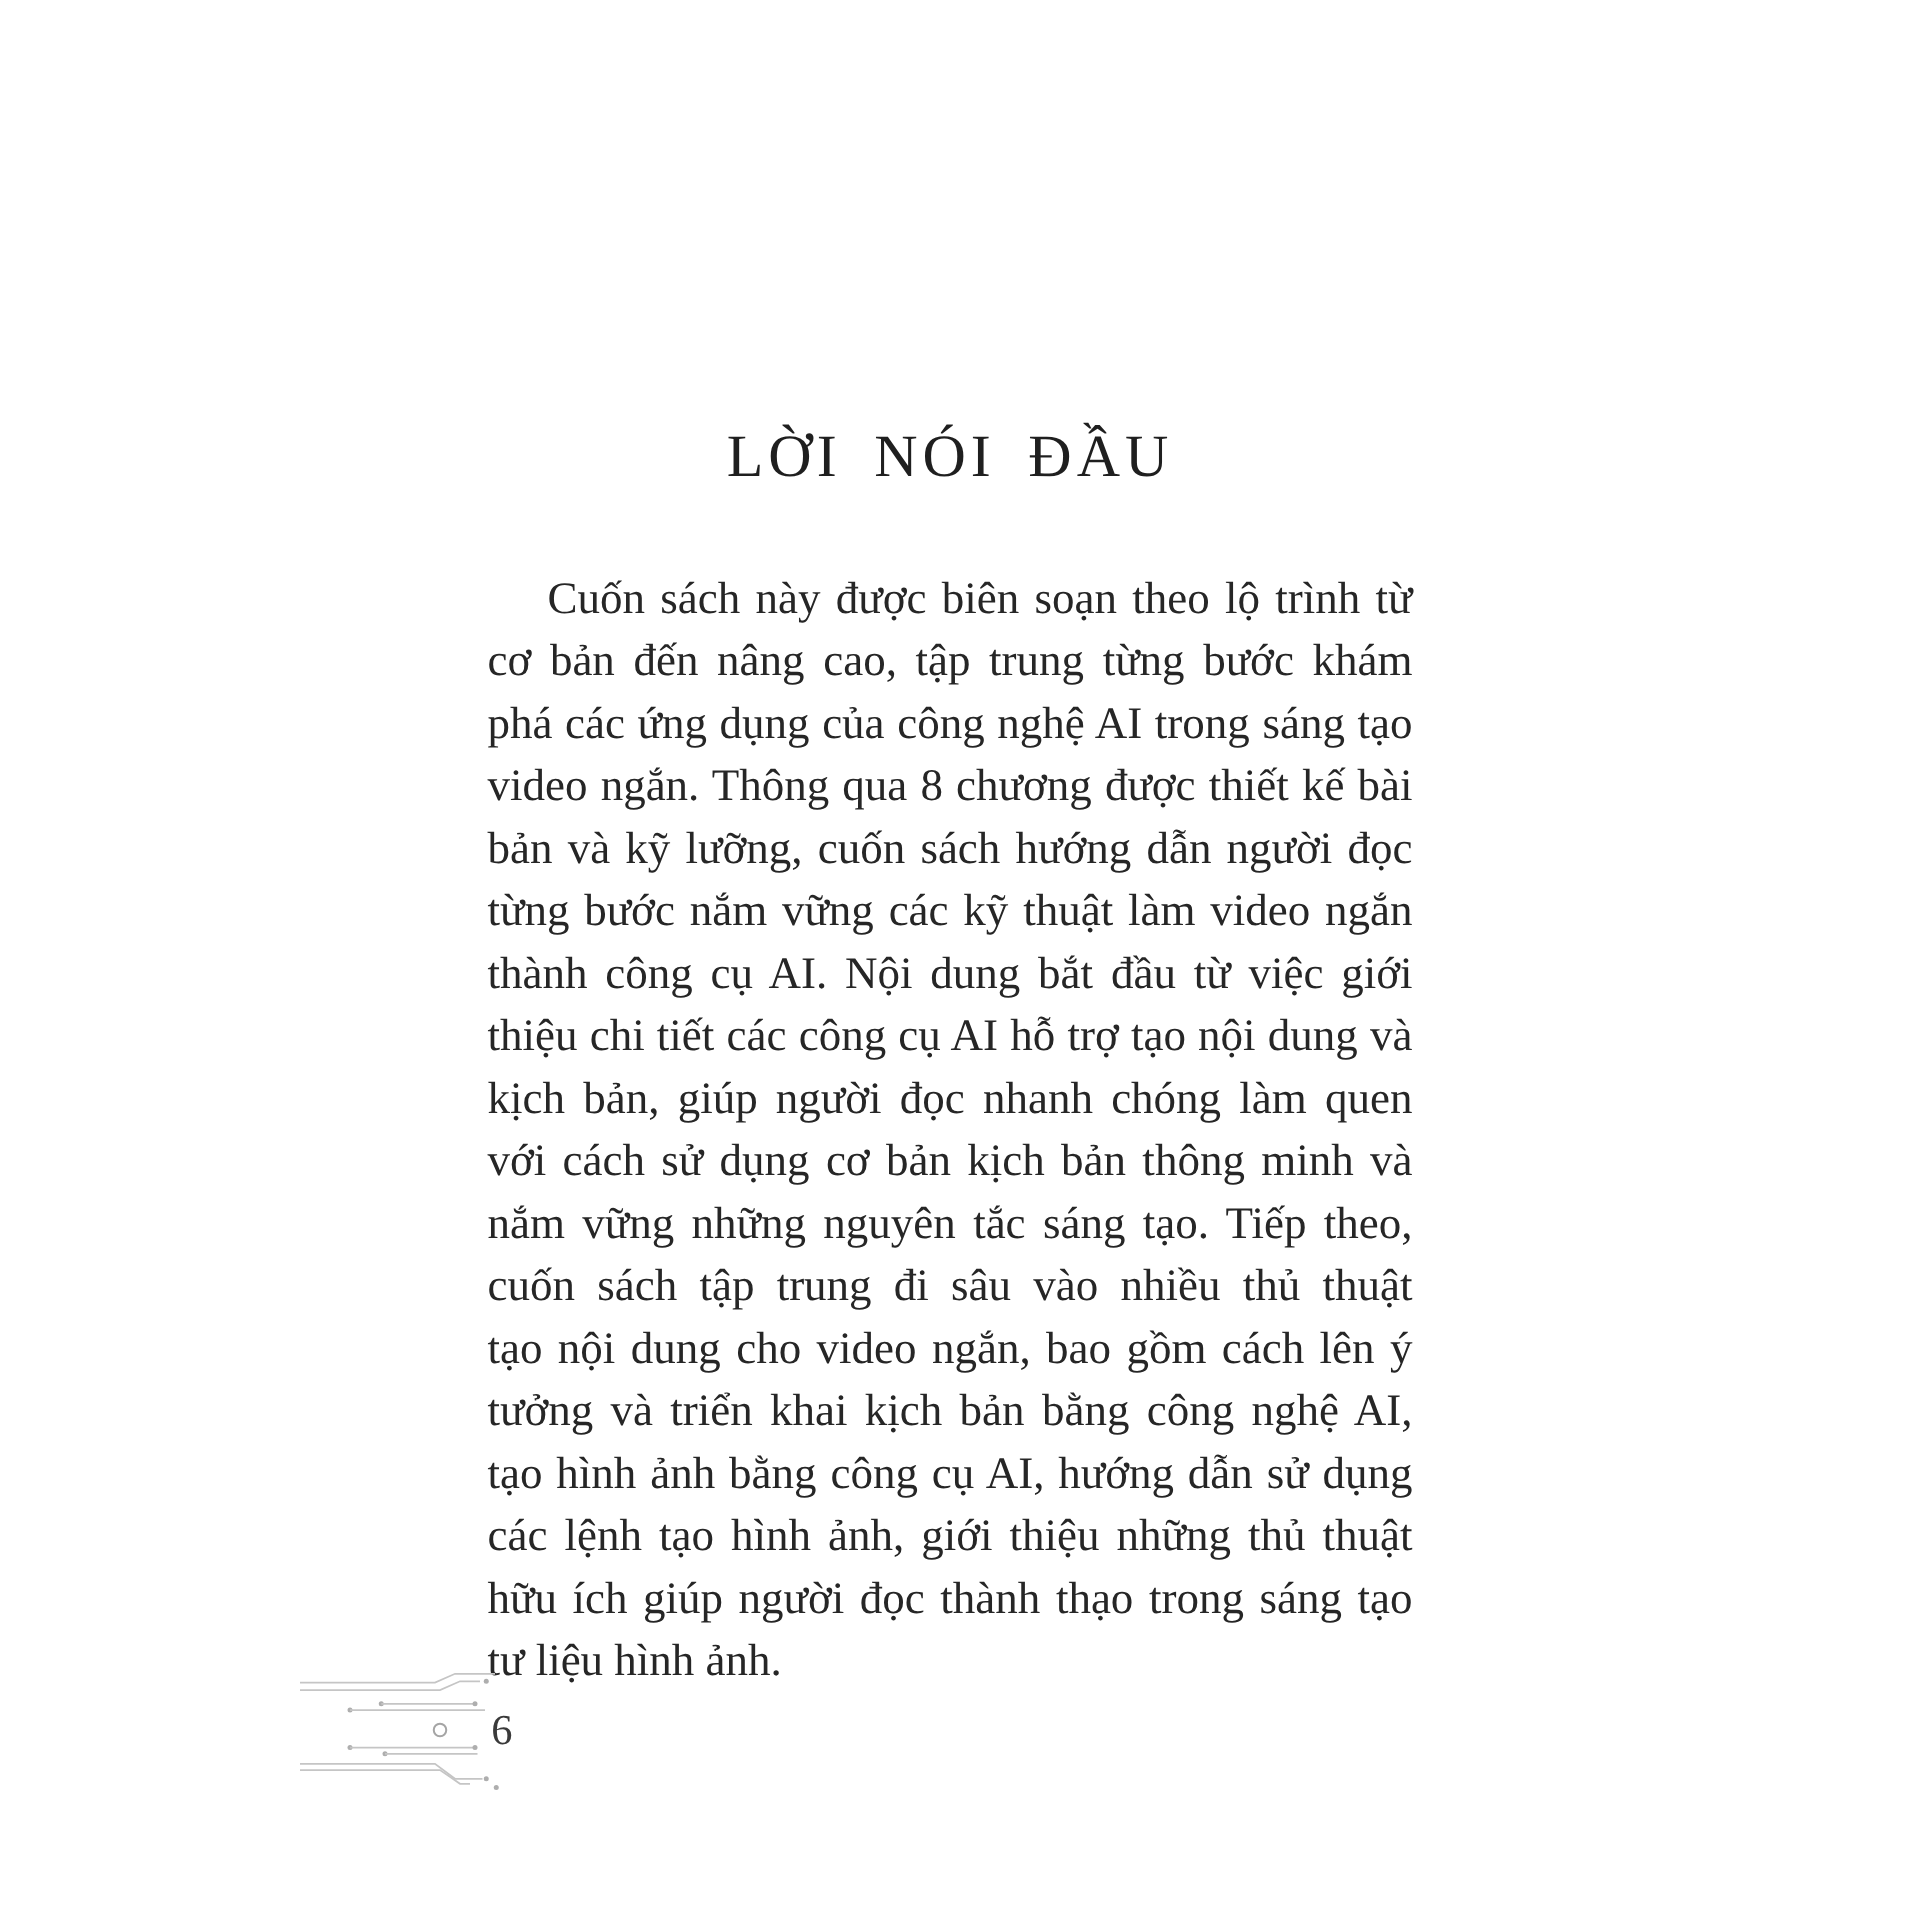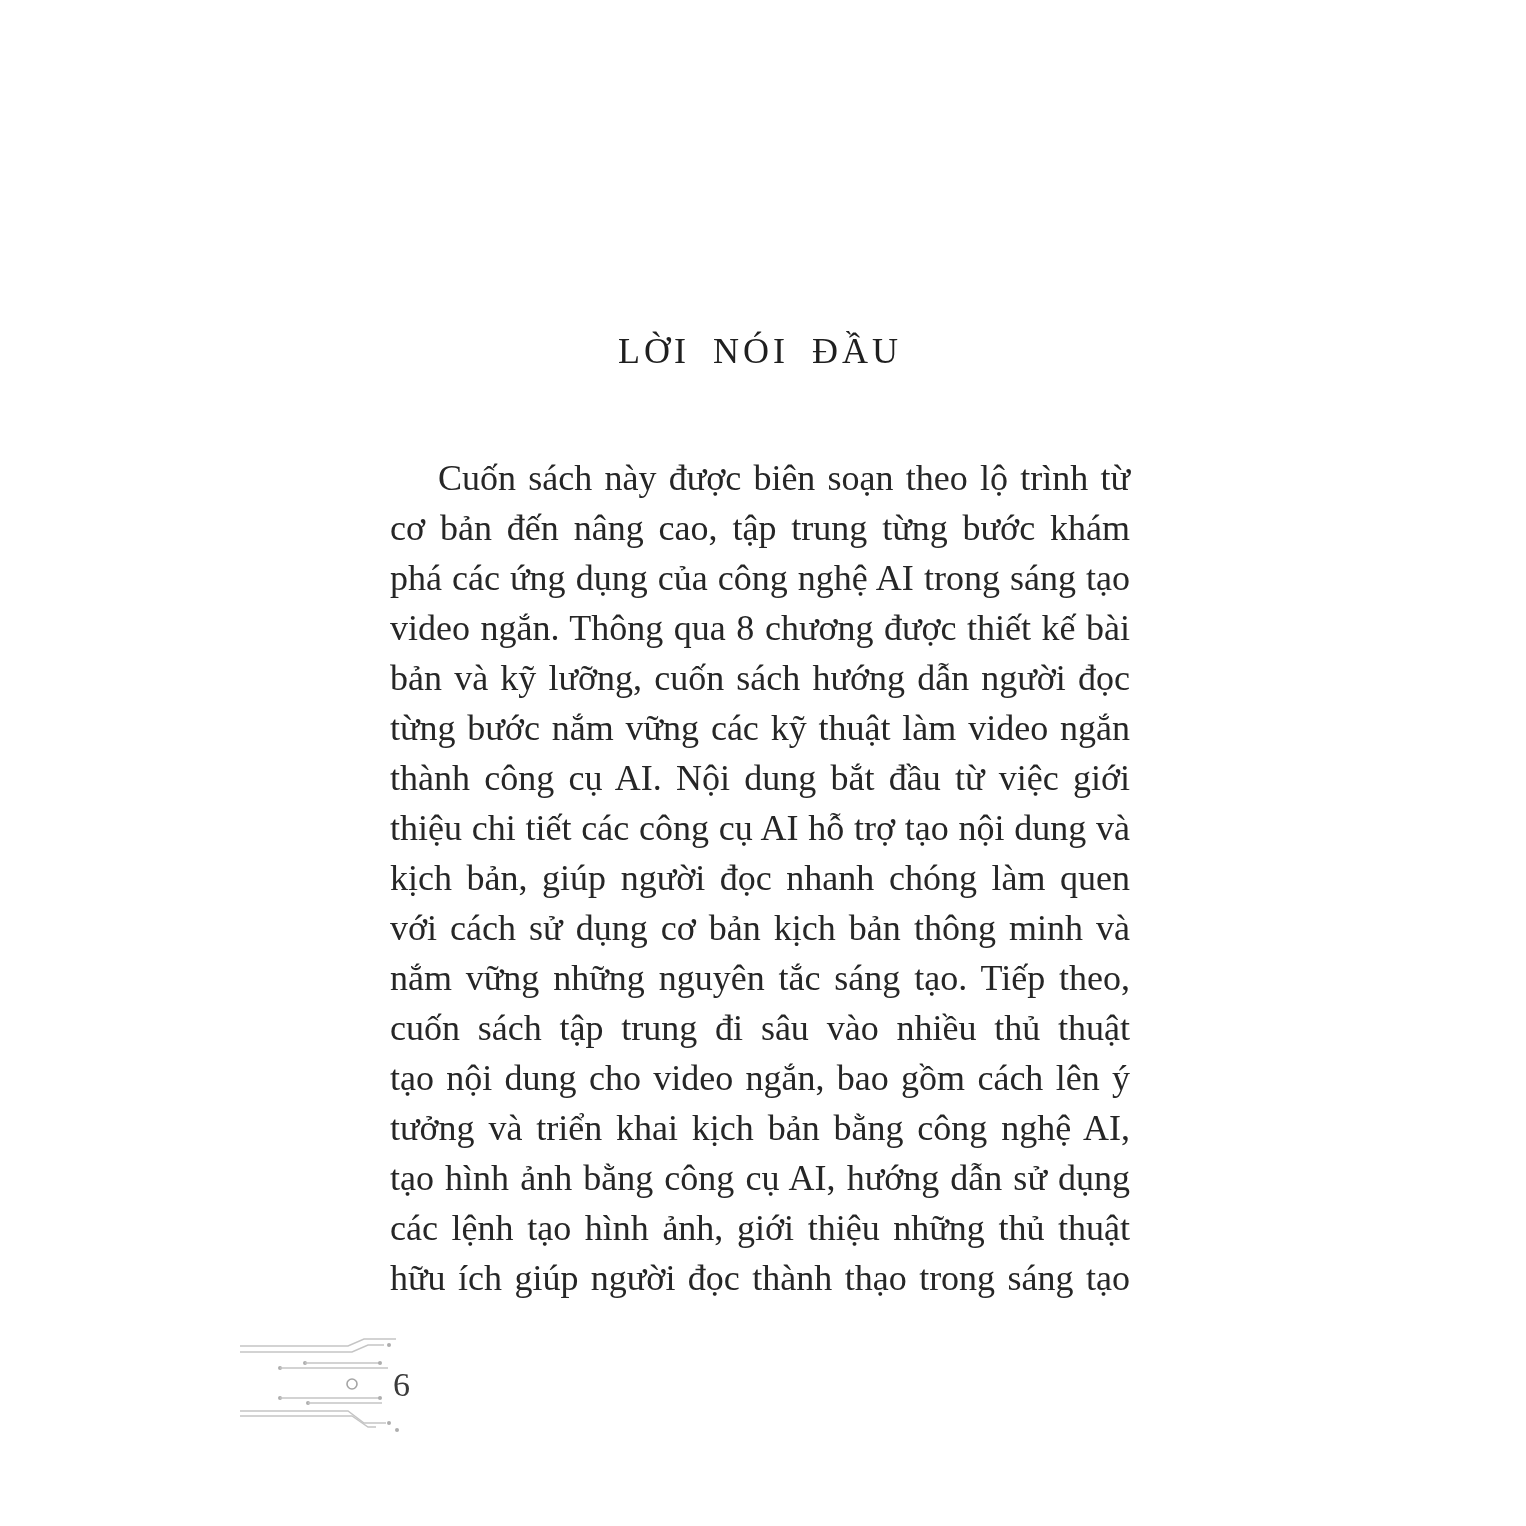--- a/index.html
+++ b/index.html
@@ -14,21 +14,21 @@
     background: var(--page-bg, #ffffff);
     font-family: "Liberation Serif", "DejaVu Serif", serif;
     overflow: hidden;
   }
   .page-title {
     position: absolute;
     left: 390px;
     top: 306px;
     width: 740px;
     text-align: center;
-    font-size: 36px;
+    font-size: 48px;
     font-weight: 500;
     letter-spacing: 4px;
     word-spacing: 10px;
     color: var(--title-color, #1f1f1f);
     white-space: nowrap;
   }
   .body-paragraph {
     position: absolute;
     left: 390px;
     top: 441px;
@@ -97,20 +97,21 @@
       <div class="line">thiệu chi tiết các công cụ AI hỗ trợ tạo nội dung và</div>
       <div class="line">kịch bản, giúp người đọc nhanh chóng làm quen</div>
       <div class="line">với cách sử dụng cơ bản kịch bản thông minh và</div>
       <div class="line">nắm vững những nguyên tắc sáng tạo. Tiếp theo,</div>
       <div class="line">cuốn sách tập trung đi sâu vào nhiều thủ thuật</div>
       <div class="line">tạo nội dung cho video ngắn, bao gồm cách lên ý</div>
       <div class="line">tưởng và triển khai kịch bản bằng công nghệ AI,</div>
       <div class="line">tạo hình ảnh bằng công cụ AI, hướng dẫn sử dụng</div>
       <div class="line">các lệnh tạo hình ảnh, giới thiệu những thủ thuật</div>
       <div class="line">hữu ích giúp người đọc thành thạo trong sáng tạo</div>
+      <div class="line last">tư liệu hình ảnh.</div>
     </div>
 
   <svg class="decoration" viewBox="0 0 180 100" aria-hidden="true">
 
     <path class="deco-line" d="M0,10 H108 L124,3 H156"></path>
     <path class="deco-line" d="M0,16 H112 L128,9 H144"></path>
     <circle class="deco-dot" cx="149" cy="9" r="2"></circle>
 
     <circle class="deco-dot" cx="65" cy="27" r="2"></circle>
     <path class="deco-line" d="M65,27 H140"></path>

